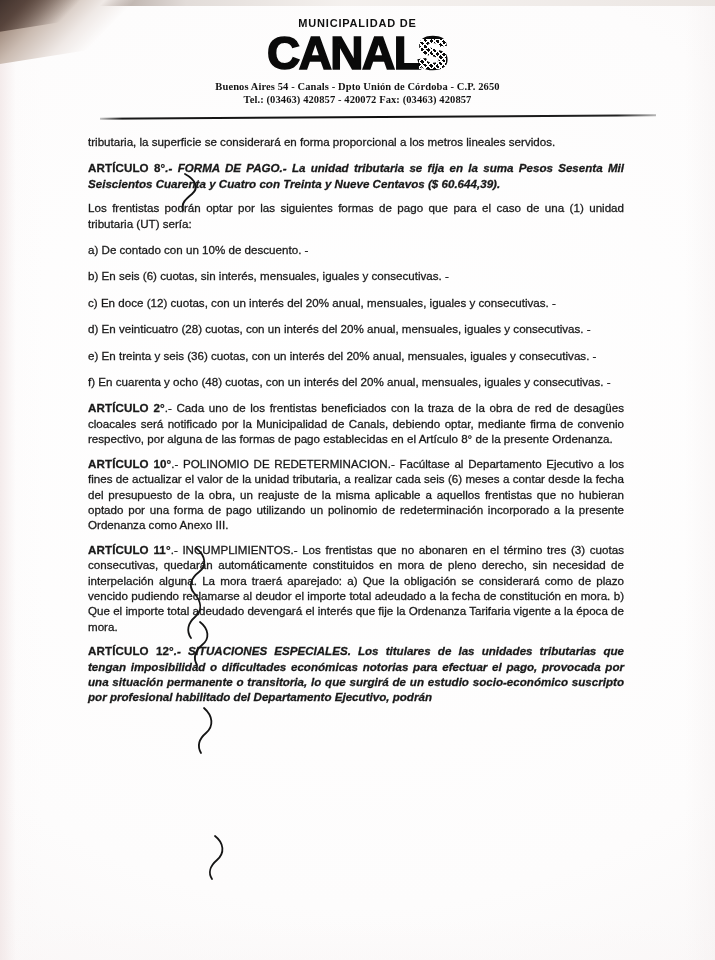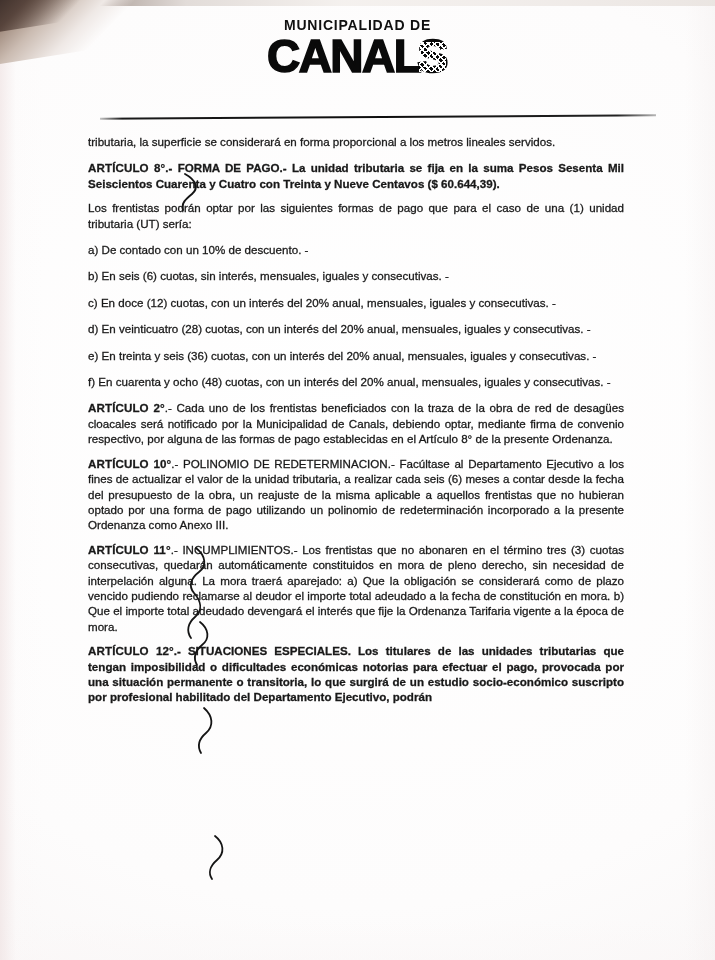--- a/index.html
+++ b/index.html
@@ -59,21 +59,21 @@
 
   
   .letterhead {
     position: absolute;
     left: 0; right: 0; top: 18px;
     text-align: center;
   }
   .lh-municipalidad {
     font-family: "Liberation Sans", sans-serif;
     font-weight: bold;
-    font-size: 14px;
+    font-size: 11px;
     letter-spacing: .8px;
     color: #101010;
     line-height: 1;
     margin-bottom: 1px;
   }
   .lh-canals-wrap {
     line-height: 1;
     white-space: nowrap;
   }
   .lh-canals {
@@ -143,21 +143,21 @@
     margin: 0 0 11px 0;
   }
   .para.article {
     margin-bottom: 9px;
   }
   .para.option { margin-bottom: 11px; }
   .art-head {
     font-weight: bold;
     letter-spacing: .1px;
   }
-  .bold { font-weight: bold; }
+  .bold { font-weight: bold; font-style: italic; }
 
   
   .ink-layer {
     position: absolute;
     inset: 0;
     pointer-events: none;
   }
   .ink-layer svg { position: absolute; overflow: visible; }
   .ink {
     fill: none;
@@ -172,20 +172,24 @@
 <div class="page">
   <div class="paper-noise"></div>
   <div class="top-strip"></div>
   <div class="corner-shadow"></div>
 
   <div class="letterhead">
     <div class="lh-municipalidad">MUNICIPALIDAD DE</div>
     <div class="lh-canals-wrap">
       <span class="lh-canals">CANAL</span><span class="lh-s">S</span>
     </div>
+    <div class="lh-address">
+      <div>Buenos Aires 54 - Canals - Dpto Unión de Córdoba - C.P. 2650</div>
+      <div>Tel.: (03463) 420857 - 420072 Fax: (03463) 420857</div>
+    </div>
   </div>
   <div class="lh-rule"></div>
 
   <div class="body-copy">
 
     <p class="para">tributaria, la superficie se considerará en forma proporcional a los metros lineales servidos.</p>
 
     <p class="para article">
       <span class="art-head">ARTÍCULO 8°</span><span class="bold">.- FORMA DE PAGO.- La unidad tributaria se fija en la suma Pesos Sesenta Mil Seiscientos Cuarenta y Cuatro con Treinta y Nueve Centavos ($ 60.644,39).</span>
     </p>

